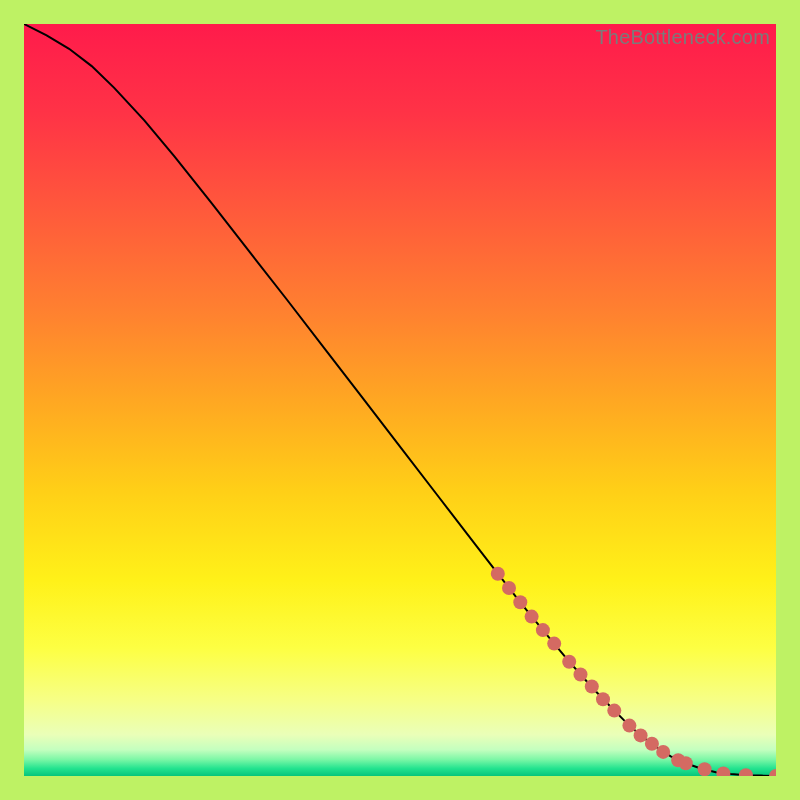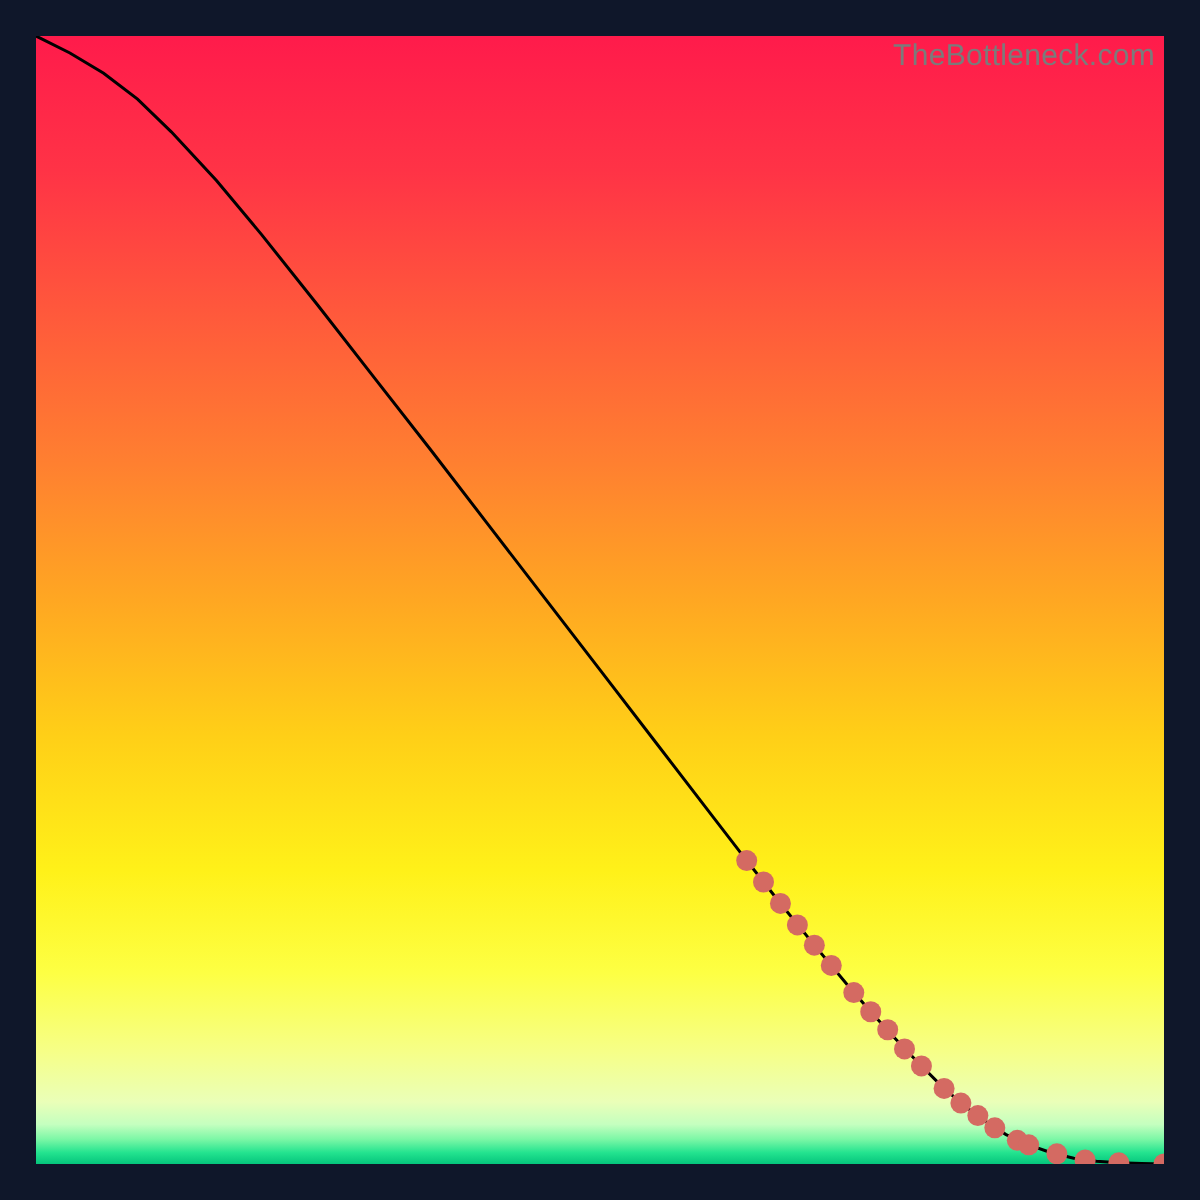--- a/index.html
+++ b/index.html
@@ -10,21 +10,21 @@
     background: #000;
     overflow: hidden;
     font-family: Arial, Helvetica, sans-serif;
   }
   .frame {
     position: absolute;
     left: 0;
     top: 0;
     width: 800px;
     height: 800px;
-    background: #0f172a;
+    background: #bef264;
   }
   .plot {
     position: absolute;
     left: 24px;
     top: 24px;
     width: 752px;
     height: 752px;
     overflow: hidden;
   }
   .watermark {

